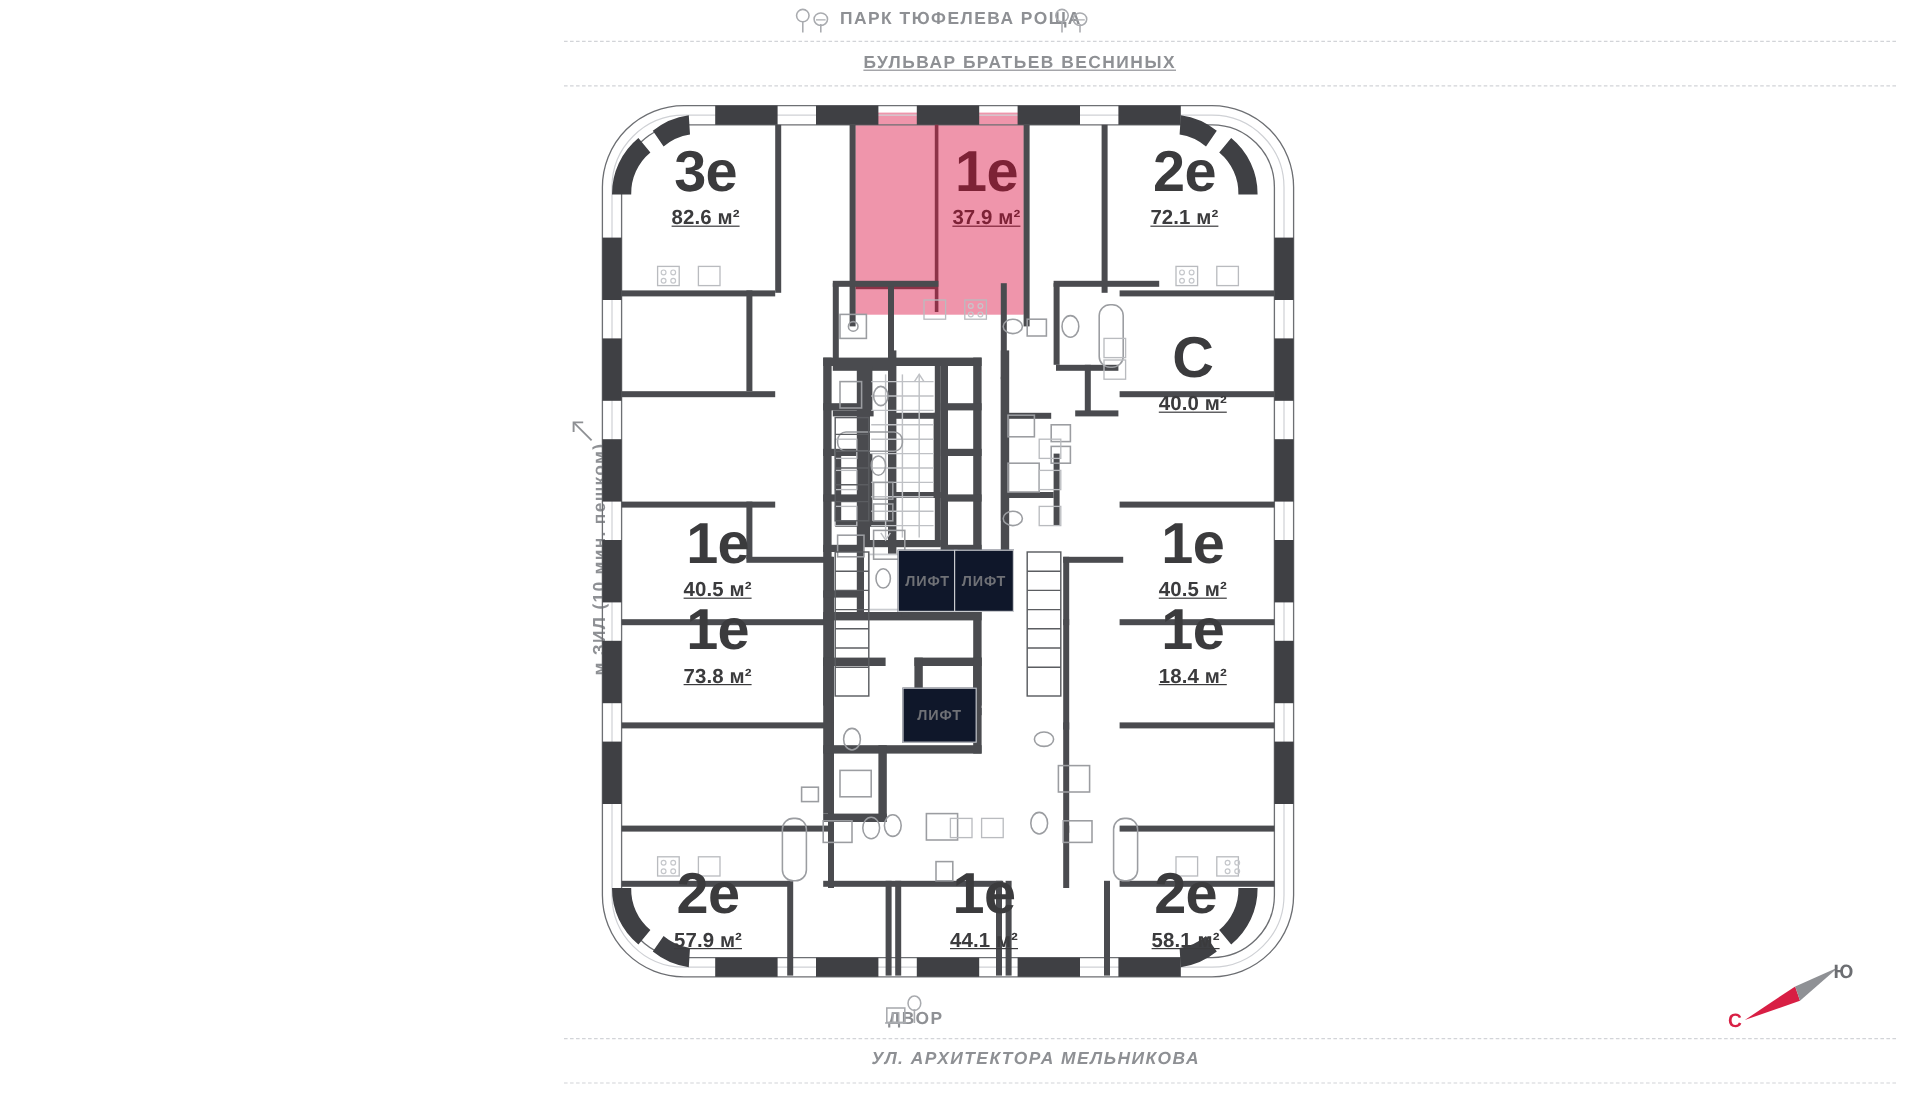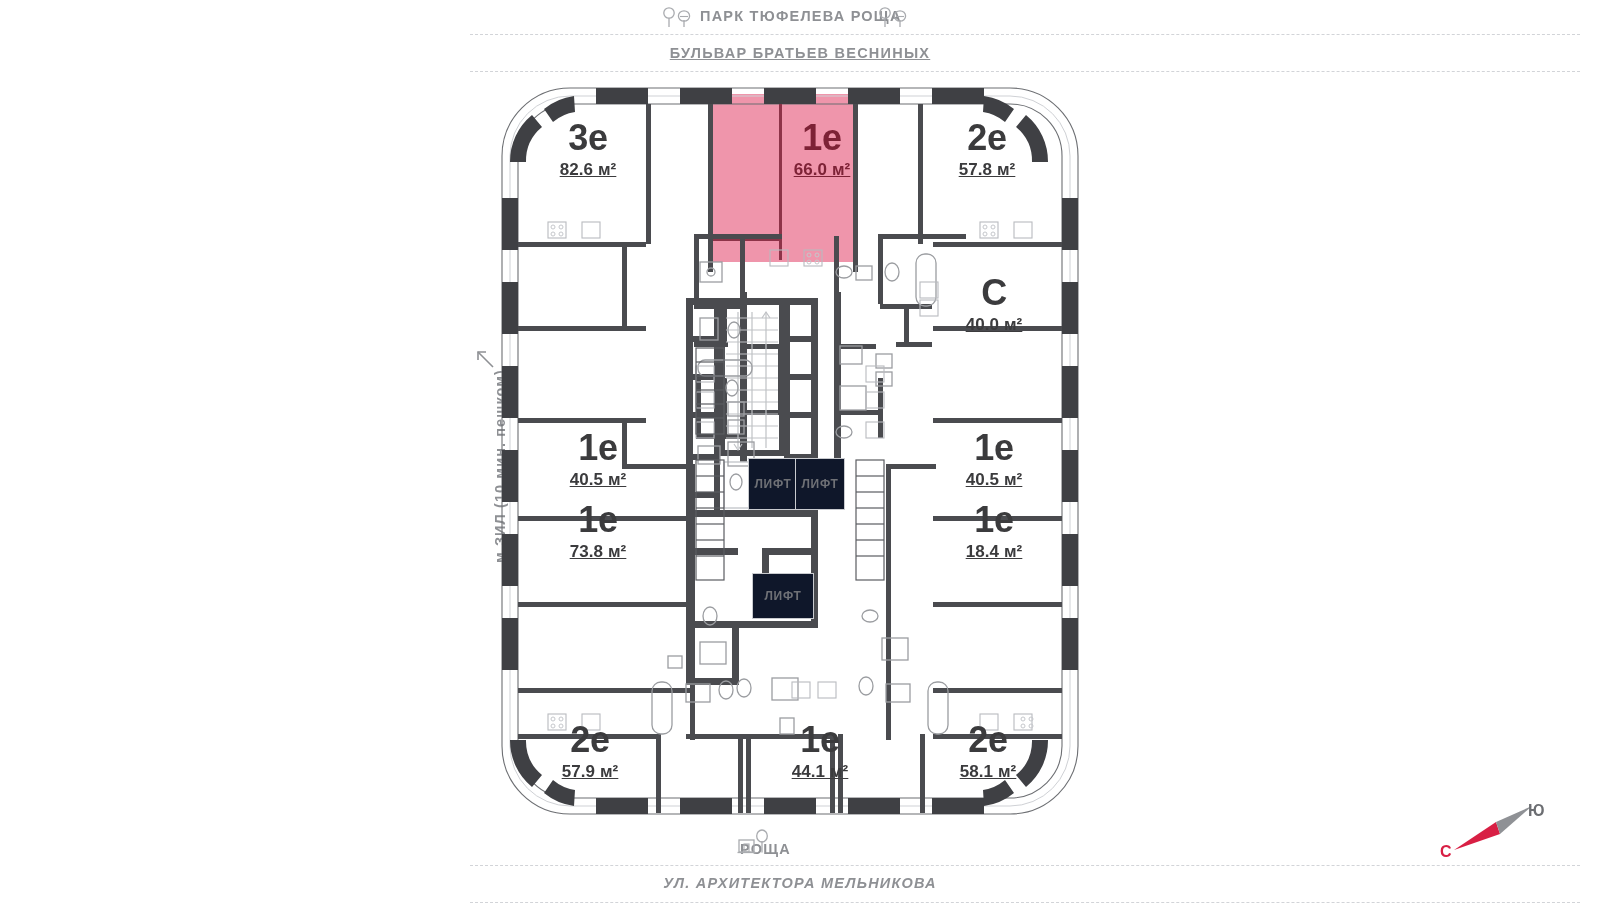--- a/index.html
+++ b/index.html
@@ -1,33 +1,33 @@
 <!DOCTYPE html>
 <html><head>
 <meta charset="utf-8">
 <style>
   html,body{margin:0;padding:0;background:#ffffff;}
   body{width:1600px;height:920px;overflow:hidden;font-family:"Liberation Sans",sans-serif;}
   #stage{position:relative;width:1600px;height:920px;background:#fff;}
 
   .strip-label{
-    position:absolute;text-align:center;
+    position:absolute;text-align:right;
     font-size:14.5px;font-weight:700;letter-spacing:.085em;
     color:#8e9094;white-space:nowrap;
   }
   .dashline{position:absolute;border-top:1.5px dashed #d2d4d8;}
 
   .vlabel{
     position:absolute;
     font-size:14.5px;font-weight:700;letter-spacing:.075em;color:#8e9094;
     white-space:nowrap;transform-origin:0 0;transform:rotate(-90deg);
   }
 
   .apt-label{position:absolute;text-align:center;color:#3b3b3d;white-space:nowrap;}
-  .apt-label .t{font-size:36px;font-weight:700;line-height:.98;letter-spacing:-.01em;}
+  .apt-label .t{font-size:48px;font-weight:700;line-height:.98;letter-spacing:-.01em;}
   .apt-label .a{font-size:17px;font-weight:700;margin-top:5px;letter-spacing:.005em;text-decoration:underline;}
   .apt-label.sel .t,.apt-label.sel .a{color:#7d2236;}
 
   .lift{
     position:absolute;background:#0f172a;border:1.6px solid #c9cbcf;
     display:flex;align-items:center;justify-content:center;
     font-size:12px;font-weight:700;letter-spacing:.06em;color:#6f7176;
   }
 
   .compass-n,.compass-s{position:absolute;font-size:16px;font-weight:700;}
@@ -60,21 +60,21 @@
     <line x1="9" y1="12" x2="9" y2="21" stroke="#a9abaf" stroke-width="1.3"></line>
     <ellipse cx="24" cy="10" rx="5.6" ry="5.2" fill="none" stroke="#a9abaf" stroke-width="1.3"></ellipse>
     <line x1="24" y1="14" x2="24" y2="21" stroke="#a9abaf" stroke-width="1.3"></line>
     <line x1="20" y1="10.5" x2="28" y2="10.5" stroke="#a9abaf" stroke-width="1.1"></line>
   </svg>
 
   <div class="dashline" style="left:470px;top:34px;width:1110px;"></div>
   <div class="strip-label" style="left:620px;top:45px;width:360px;text-decoration:underline;">БУЛЬВАР БРАТЬЕВ ВЕСНИНЫХ</div>
   <div class="dashline" style="left:470px;top:71px;width:1110px;"></div>
 
-  <div class="strip-label" style="left:740px;top:841px;width:120px;text-align:left;">РОЩА</div>
+  <div class="strip-label" style="left:740px;top:841px;width:120px;text-align:left;">ДВОР</div>
   <svg style="position:absolute;left:737px;top:828px;" width="34" height="28" viewBox="0 0 34 28">
     <rect x="2" y="12" width="15" height="12" fill="none" stroke="#a9abaf" stroke-width="1.3"></rect>
     <line x1="0.5" y1="24.5" x2="18.5" y2="24.5" stroke="#a9abaf" stroke-width="1.3"></line>
     <rect x="7" y="16" width="5" height="8" fill="none" stroke="#a9abaf" stroke-width="1.1"></rect>
     <ellipse cx="25" cy="8" rx="5.3" ry="6" fill="none" stroke="#a9abaf" stroke-width="1.3"></ellipse>
     <line x1="25" y1="13" x2="25" y2="24.5" stroke="#a9abaf" stroke-width="1.3"></line>
   </svg>
   <div class="dashline" style="left:470px;top:865px;width:1110px;"></div>
   <div class="strip-label" style="left:600px;top:875px;width:400px;font-style:italic;">УЛ. АРХИТЕКТОРА МЕЛЬНИКОВА</div>
   <div class="dashline" style="left:470px;top:902px;width:1110px;"></div>
@@ -423,25 +423,25 @@
         <line x1="356" y1="470" x2="384" y2="470"></line>
     </g>
   </svg>
 
   <div class="apt-label" style="left:538px;top:120px;width:100px;">
     <div class="t">3е</div>
     <div class="a">82.6 м²</div>
   </div>
   <div class="apt-label sel" style="left:772px;top:120px;width:100px;">
     <div class="t">1е</div>
-    <div class="a">66.0 м²</div>
+    <div class="a">37.9 м²</div>
   </div>
   <div class="apt-label" style="left:937px;top:120px;width:100px;">
     <div class="t">2е</div>
-    <div class="a">57.8 м²</div>
+    <div class="a">72.1 м²</div>
   </div>
   <div class="apt-label" style="left:944px;top:275px;width:100px;">
     <div class="t">С</div>
     <div class="a">40.0 м²</div>
   </div>
   <div class="apt-label" style="left:548px;top:430px;width:100px;">
     <div class="t">1е</div>
     <div class="a">40.5 м²</div>
   </div>
   <div class="apt-label" style="left:548px;top:502px;width:100px;">

